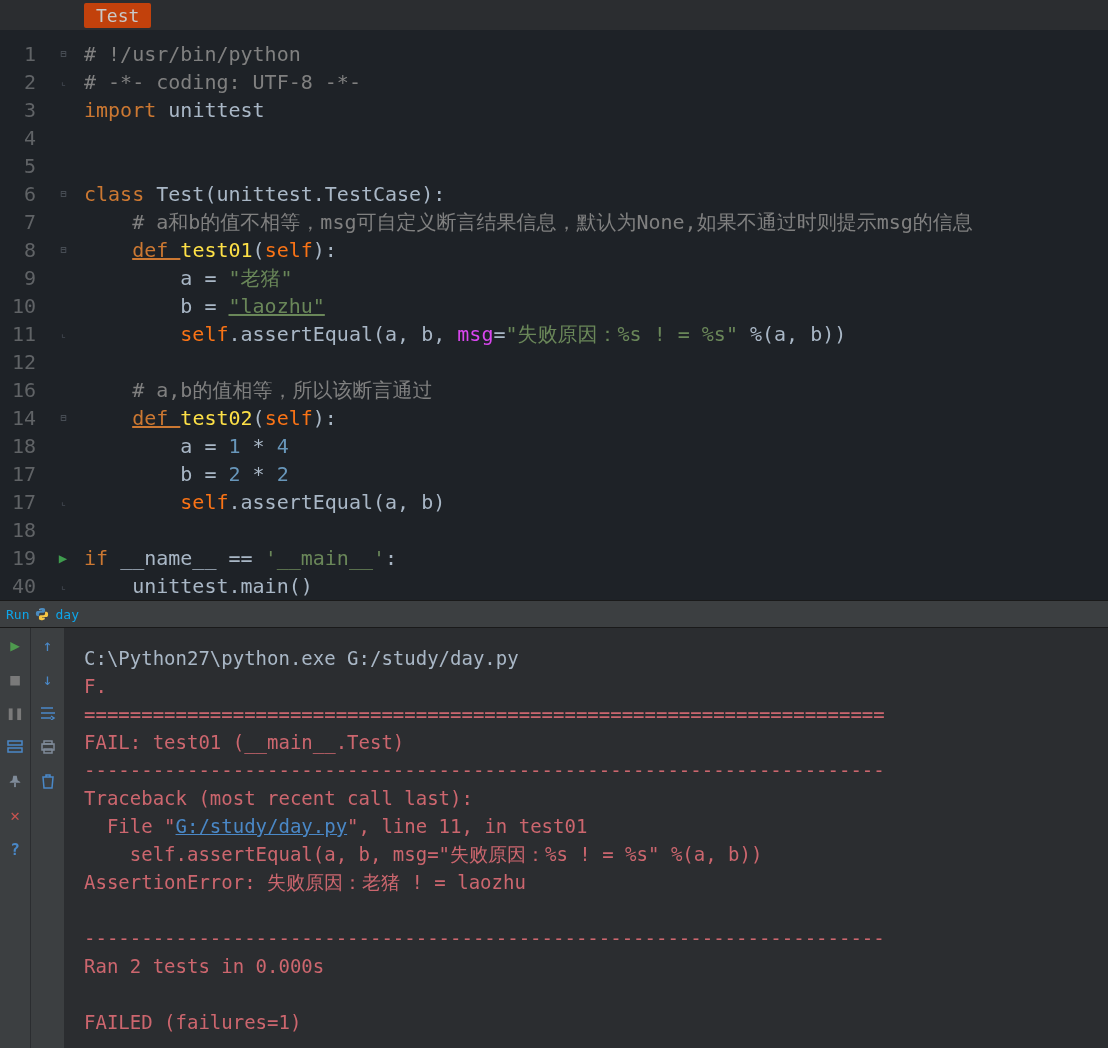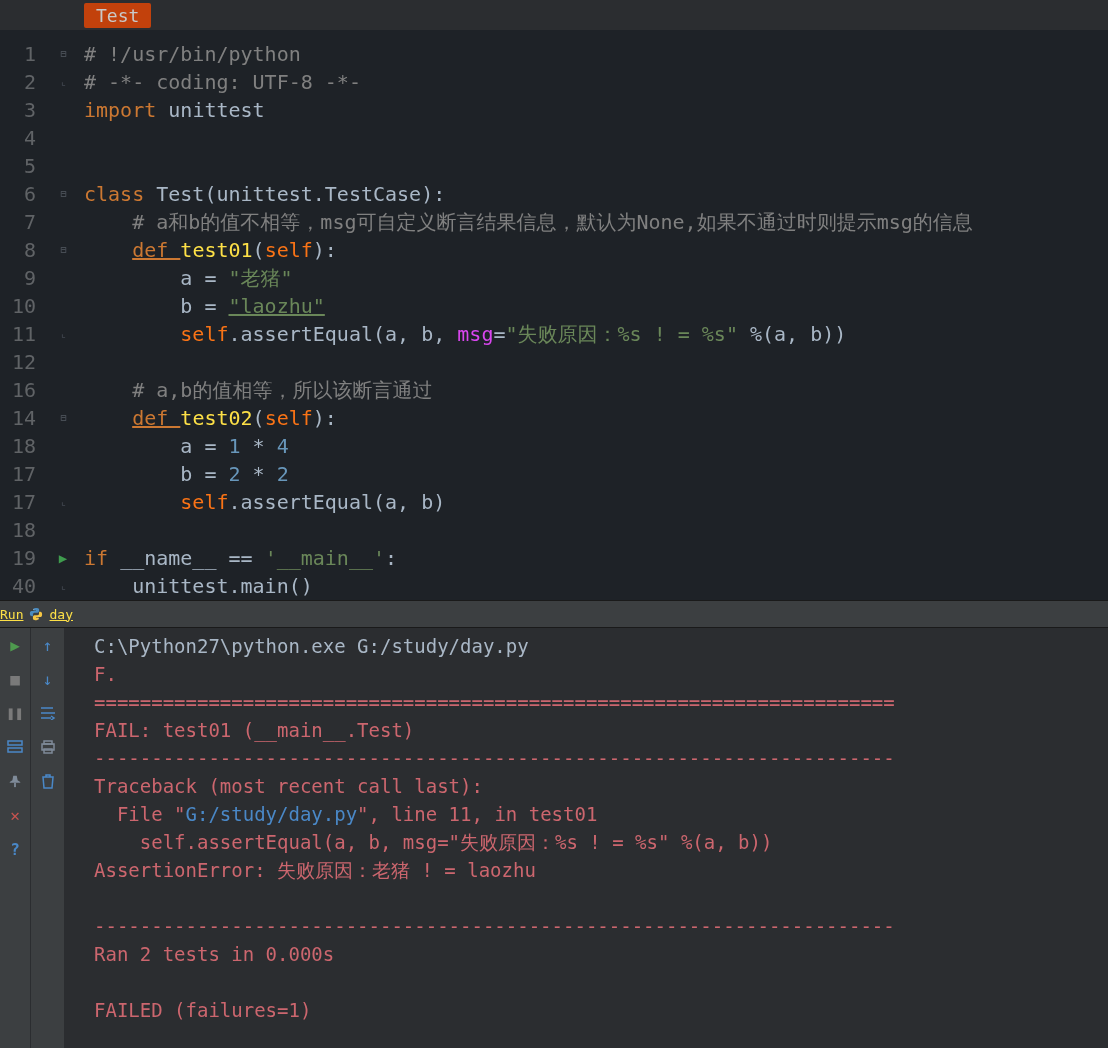--- a/index.html
+++ b/index.html
@@ -73,25 +73,25 @@
   .c-fn { color:#fde047; }
   .c-op { color:#a9b7c6; }
   .c-param { color:#d946ef; }
   .c-under { text-decoration: underline; text-decoration-color:#6a8759; }
   .run-panel-header {
     height:28px;
     background:#3c3f41;
     display:flex;
     align-items:center;
     font-size:13px;
-    color:#fde047;
+    color:#0ea5e9;
+    padding-left:6px;
     border-top:1px solid #1a1a1a;
     border-bottom:1px solid #1a1a1a;
     gap:6px;
-    text-decoration:underline;
   }
   .py-logo { width:14px;height:14px; }
   .run-body {
     display:flex;
     flex:1;
     background:#2b2d30;
   }
   .run-tools-col {
     width:30px;
     background:#3c3f41;
@@ -117,25 +117,26 @@
     font-size:16px;
     color:#7f8b99;
     cursor:pointer;
   }
   .console {
     flex:1;
     background:#2b2d30;
     color:#a9b7c6;
     font-size:19px;
     line-height:28px;
-    padding:4px 0 0 30px;
+    padding:4px 0 0 20px;
     white-space:pre;
+    margin-top:12px;
   }
   .con-red { color:#cc666e; }
-  .con-link { color:#4a88c7; cursor:pointer;}
+  .con-link { color:#4a88c7; text-decoration:underline; cursor:pointer;}
   svg { display:block; }
 </style>
 </head>
 <body>
 
 <div class="breadcrumb">
   <span class="breadcrumb-tag">Test</span>
 </div>
 
 <div class="editor">

